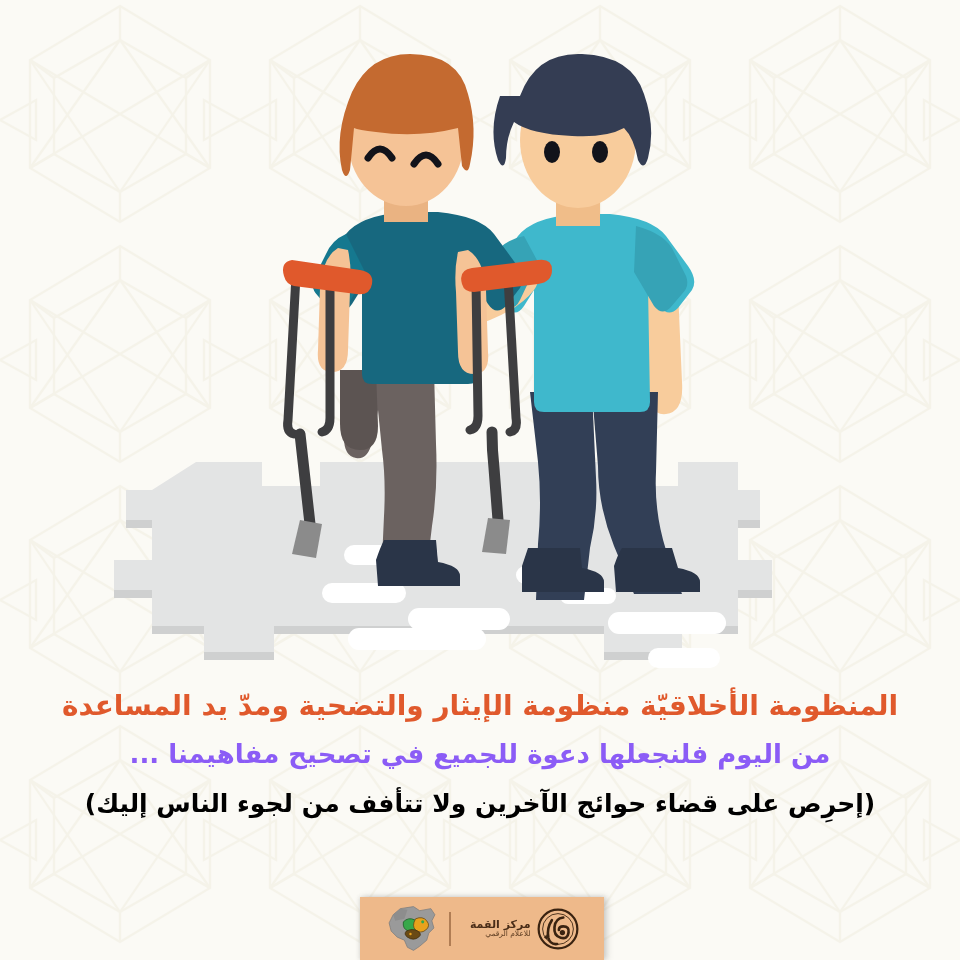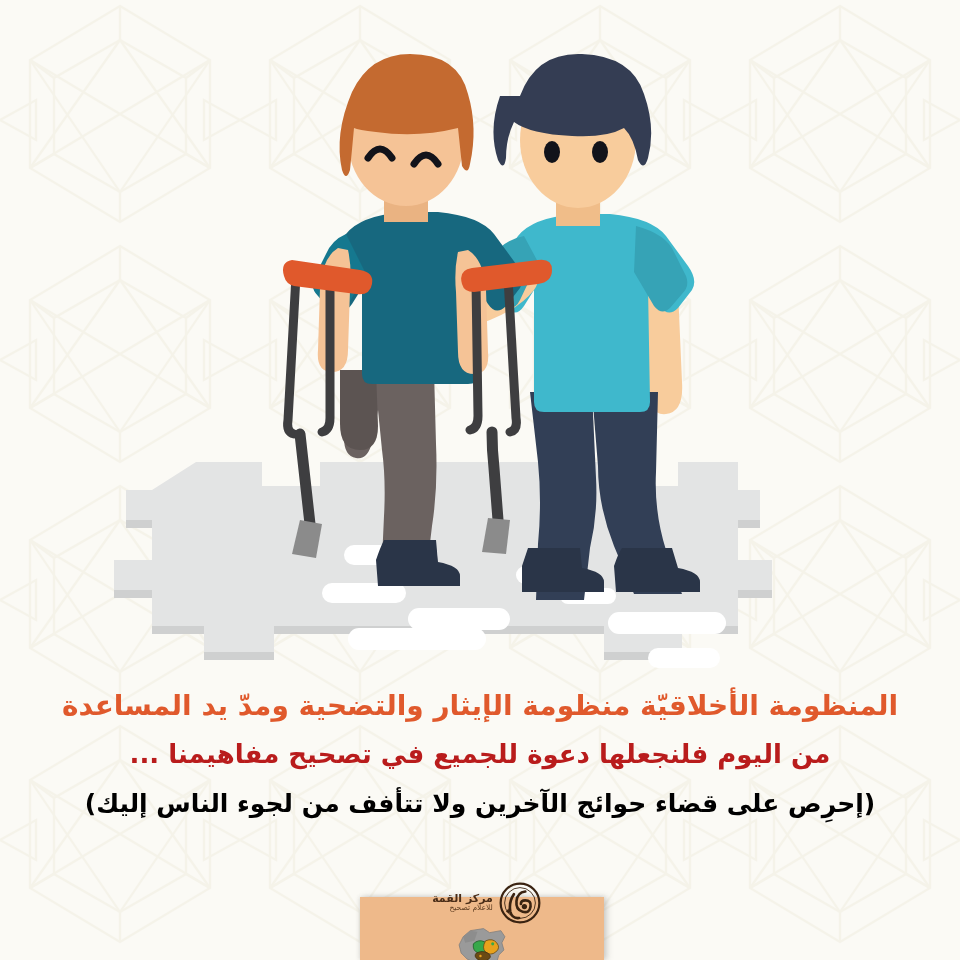--- a/index.html
+++ b/index.html
@@ -46,41 +46,40 @@
   }
   .line-1{
     font-size:28px;
     line-height:40px;
     color:#e0592c;
     padding-bottom:8px;
   }
   .line-2{
     font-size:26px;
     line-height:40px;
-    color:#b91c1c;
+    color:#8b5cf6;
     padding-bottom:10px;
   }
   .line-3{
     font-size:25px;
     line-height:40px;
     color:#000000;
   }
   
   #footer-band{
     position:absolute;
     left:360px;top:897px;
     width:244px;height:63px;
     background:#eeb98a;
     box-shadow:3px 0 6px rgba(90,90,90,.28), -1px 0 4px rgba(90,90,90,.14);
     display:flex;
     align-items:center;
     justify-content:center;
     gap:0px;
     direction:rtl;
-    flex-direction:column;
   }
   #brand-left{
     display:flex;align-items:center;gap:5px;
     padding-left:10px;
   }
   #brand-text{
     display:flex;flex-direction:column;
     align-items:flex-start;
     line-height:1.08;
     direction:rtl;
@@ -223,21 +222,21 @@
       <svg width="44" height="44" viewBox="0 0 100 100" aria-hidden="true">
         <circle cx="50" cy="50" r="44" fill="none" stroke="#3a2311" stroke-width="5"></circle>
         <circle cx="50" cy="50" r="35" fill="none" stroke="#3a2311" stroke-width="2"></circle>
         <path d="M62,24 q-18,2 -20,22 q-2,20 14,24 q16,4 18,-12 q2,-14 -12,-14 q-10,0 -10,8" fill="none" stroke="#3a2311" stroke-width="6" stroke-linecap="round"></path>
         <path d="M36,30 q-12,18 -8,40 q4,16 20,14" fill="none" stroke="#3a2311" stroke-width="6" stroke-linecap="round"></path>
         <circle cx="60" cy="58" r="6" fill="#3a2311"></circle>
         <path d="M24,62 l-6,8 l8,4 z" fill="#3a2311"></path>
       </svg>
       <span id="brand-text">
         <span id="brand-name">مركز القمة</span>
-        <span id="brand-sub">للاعلام تصحيح</span>
+        <span id="brand-sub">للاعلام الرقمي</span>
       </span>
     </div>
 
     <div id="band-divider"></div>
 
     <div id="brand-right">
       <svg width="56" height="52" viewBox="0 0 110 100" aria-hidden="true">
         <path fill="#9a9a9a" stroke="#7d7d7d" stroke-width="1.5" d="M18,22 L32,10 L58,6 L70,14 L92,10 L100,22 L94,34 L98,48 L88,58 L84,72 L70,84 L58,92 L46,86 L40,72 L26,66 L14,54 L10,38 Z"></path>
         <path fill="#8d8d8d" d="M18,22 L32,10 L46,12 L40,30 L22,34 Z"></path>
         <g>

